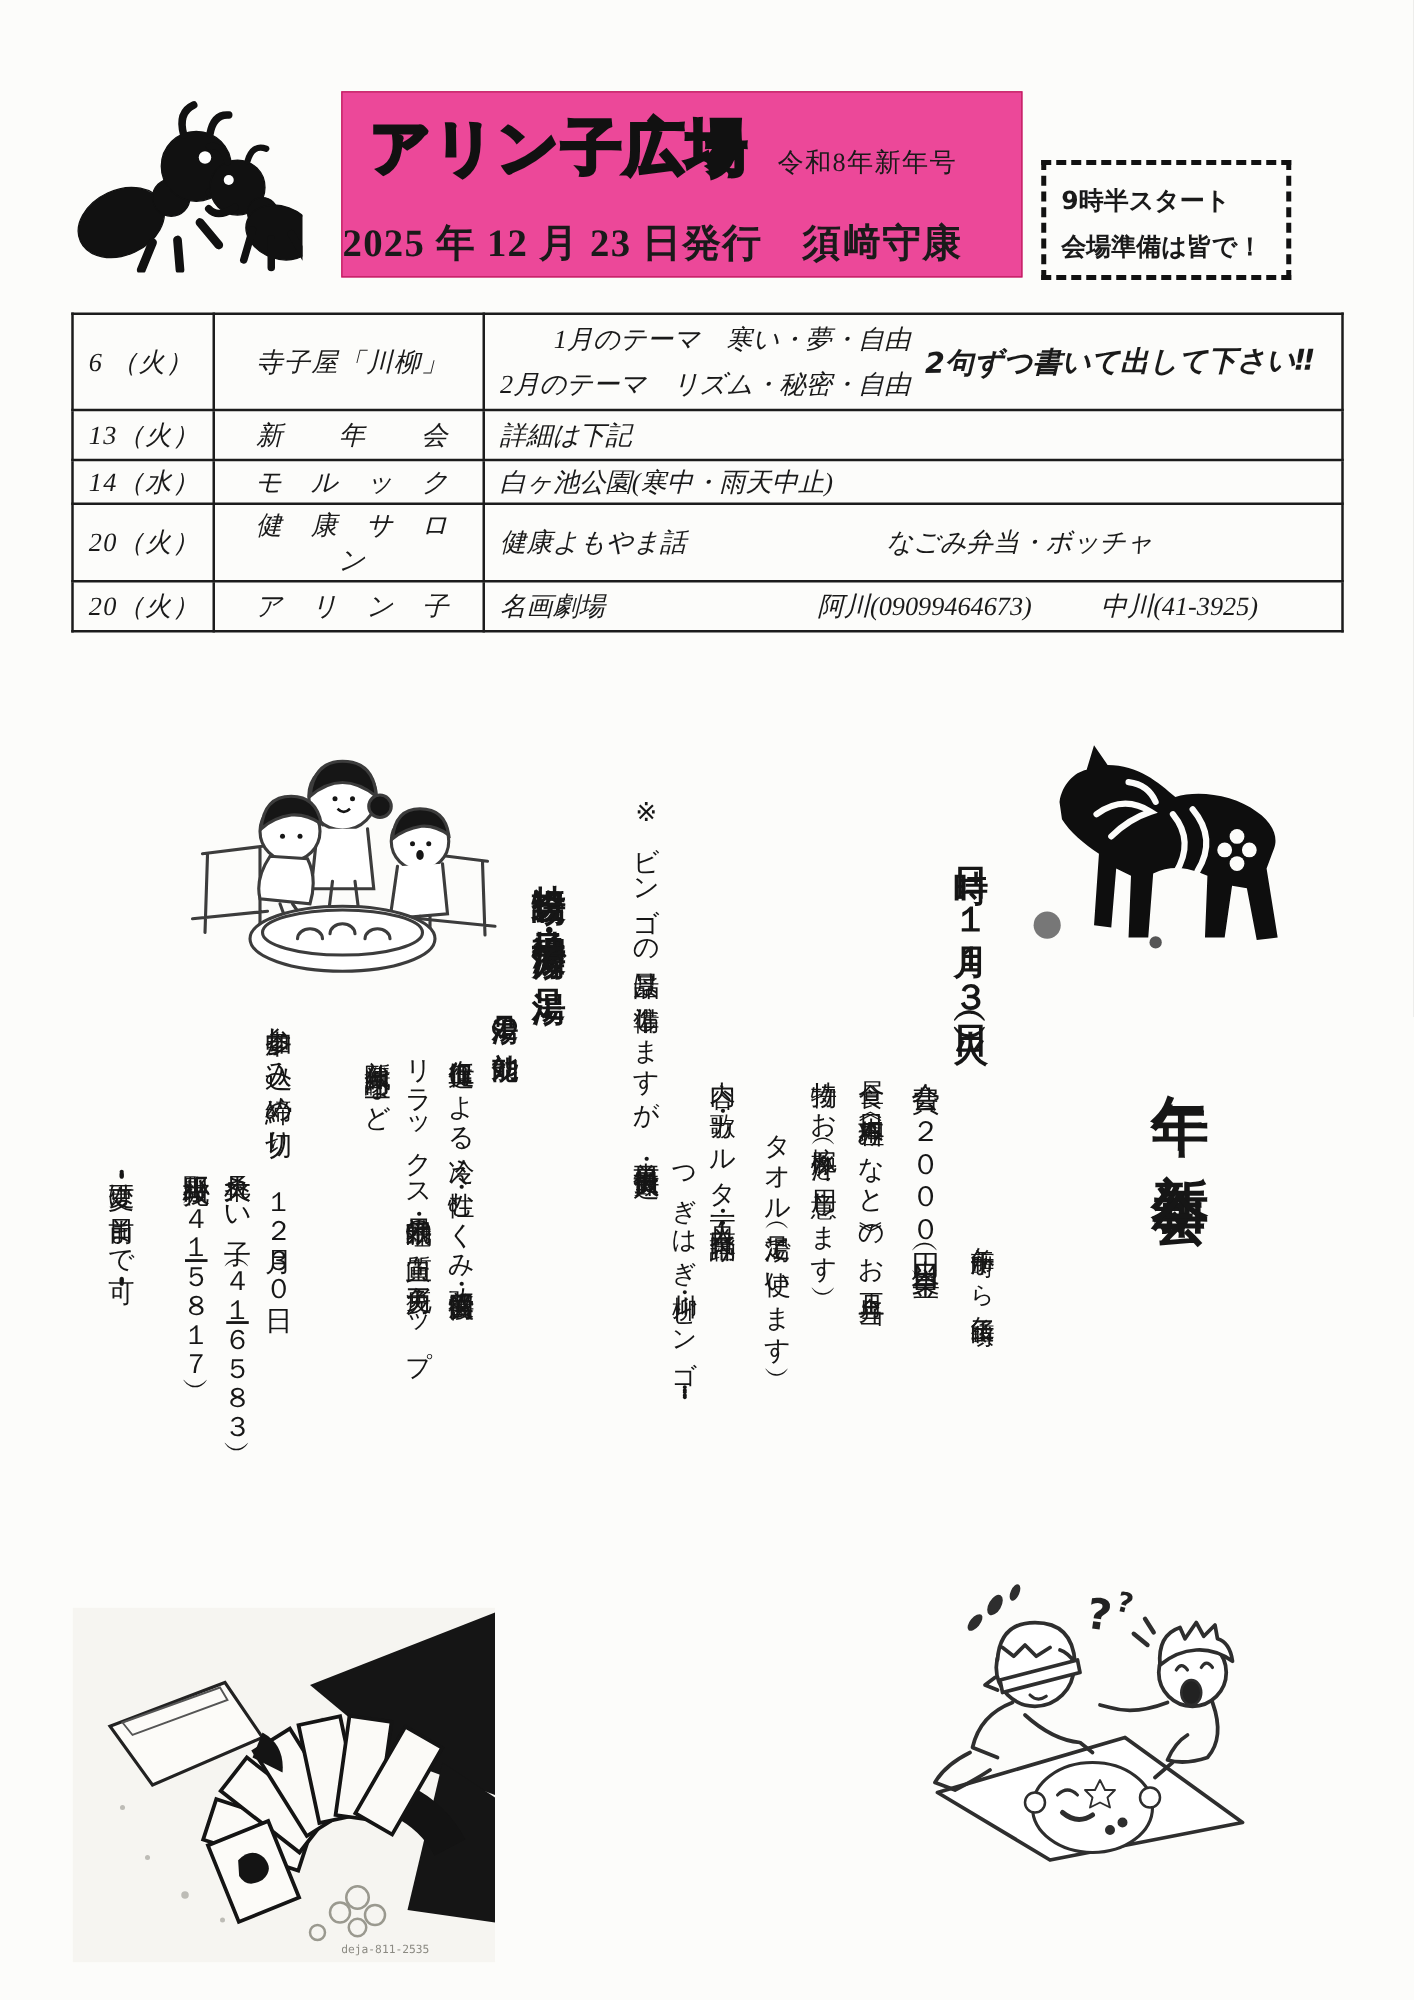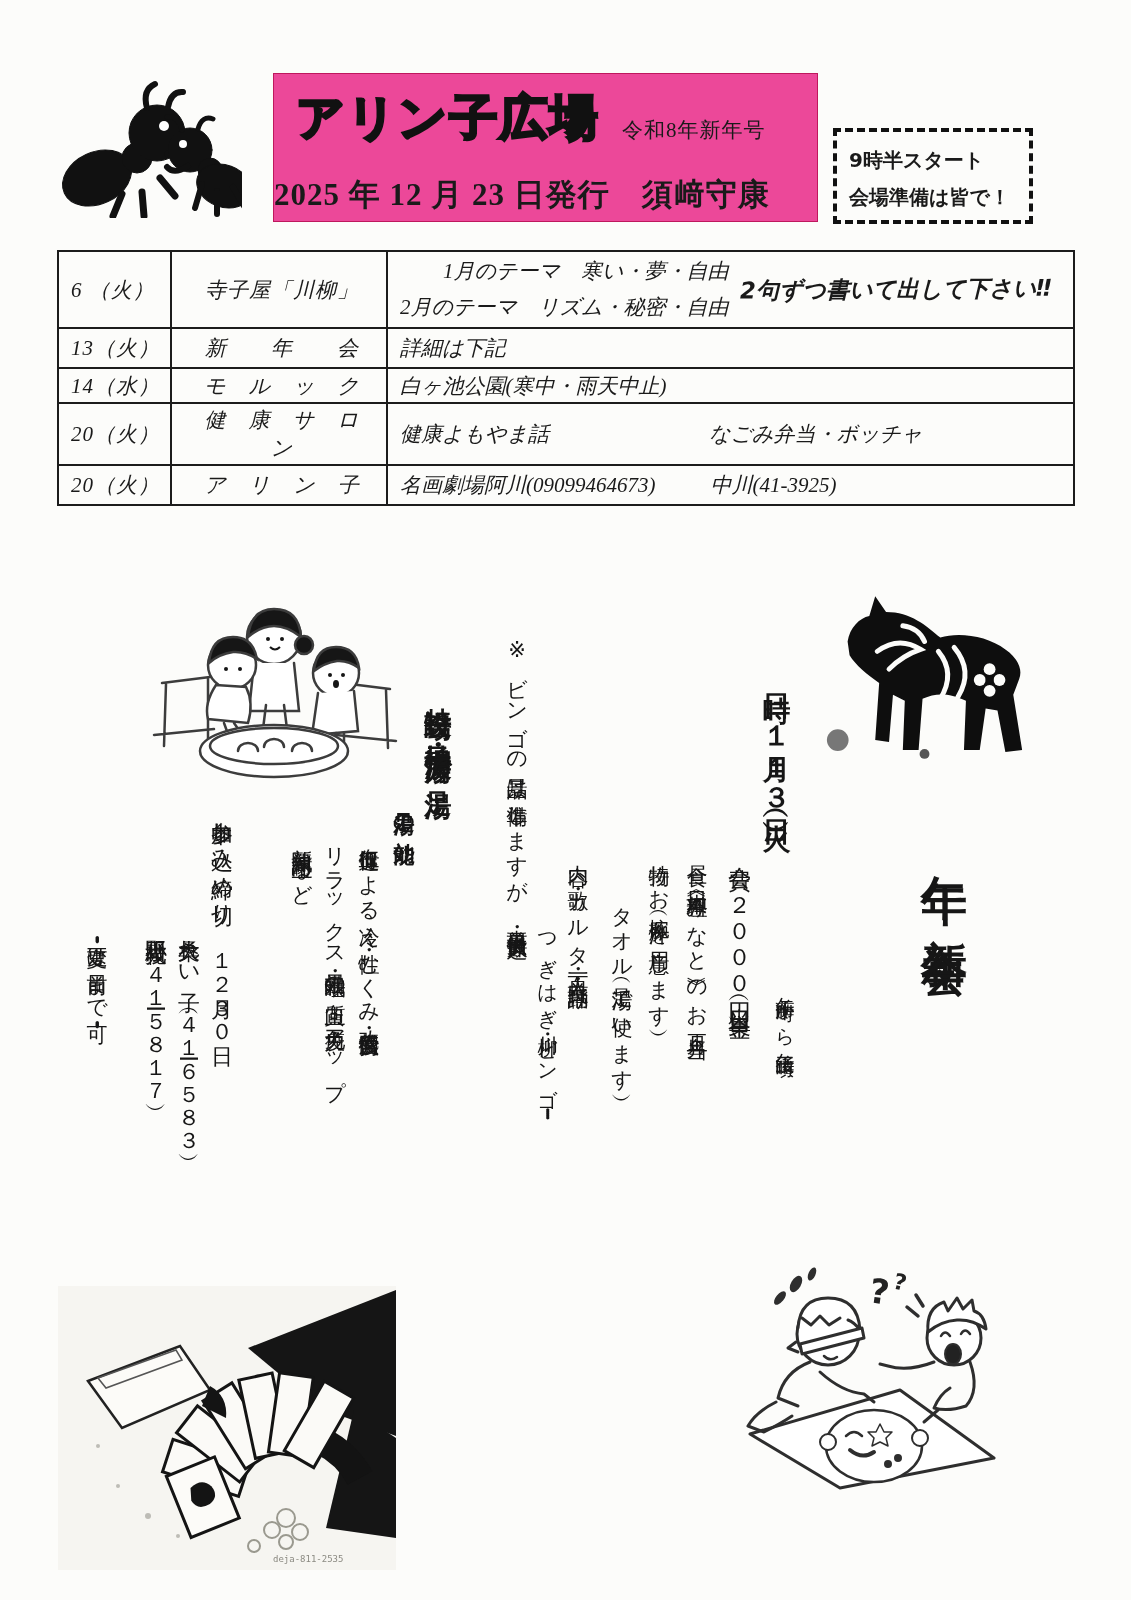--- a/index.html
+++ b/index.html
@@ -100,21 +100,21 @@
           <span style="margin-left:160px">なごみ弁当・ボッチャ</span>
         </div>
       </td>
     </tr>
     <tr style="height:40px">
       <td class="c-date">20（火）</td>
       <td class="c-prog">ア　リ　ン　子</td>
       <td>
         <div class="spread">
           <span>名画劇場</span>
-          <span style="">阿川(09099464673)</span>
+          <span style="margin-left:170px">阿川(09099464673)</span>
           <span style="margin-left:55px">中川(41-3925)</span>
         </div>
       </td>
     </tr>
   </tbody>
     </table>
 
   <svg class="illus" style="left:146px;top:585px" width="252" height="198" viewBox="0 0 252 198">
     <g stroke="#3c3c3c" stroke-width="2.5" fill="none" stroke-linecap="round">
       <path d="M16,98 l48,-6 M20,99 l-2,62 M62,94 l0,62 M8,150 l60,-6"></path>

